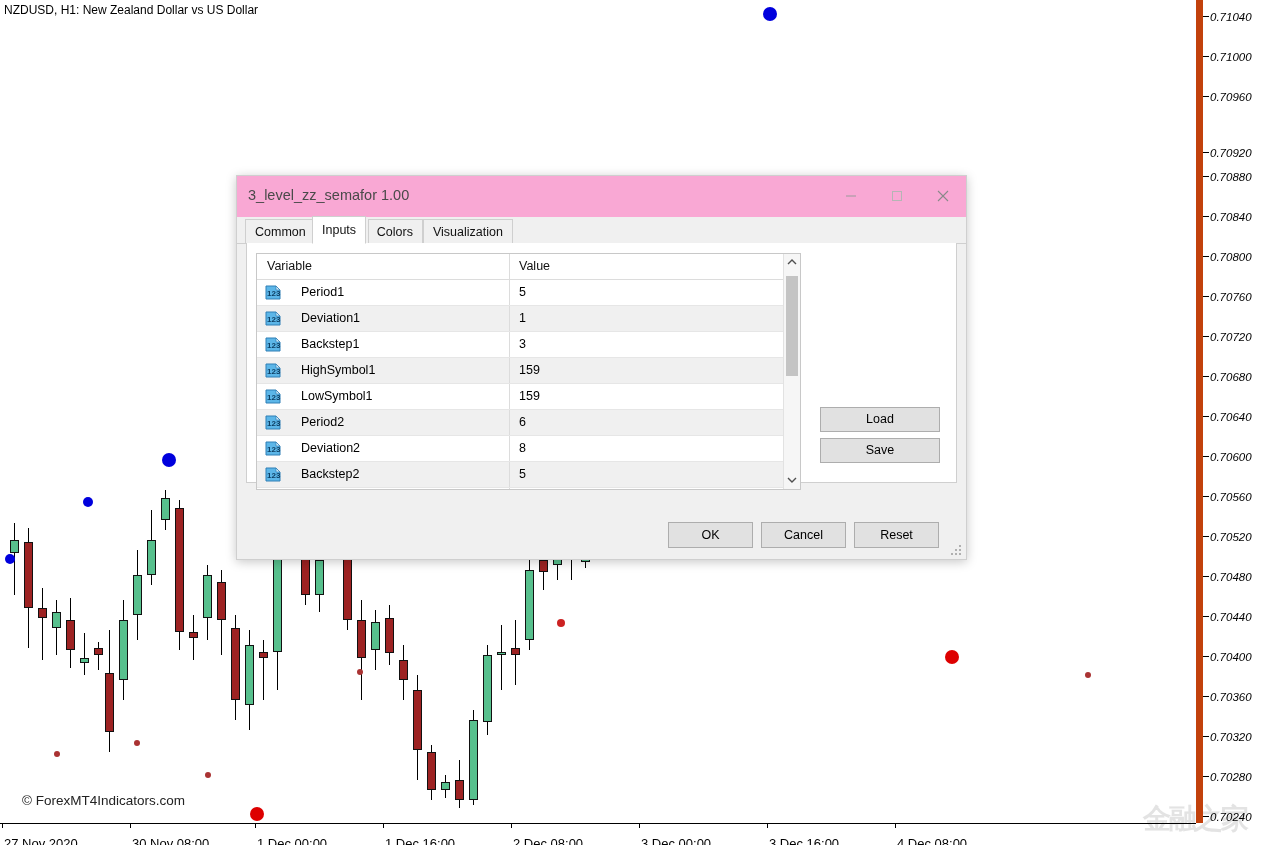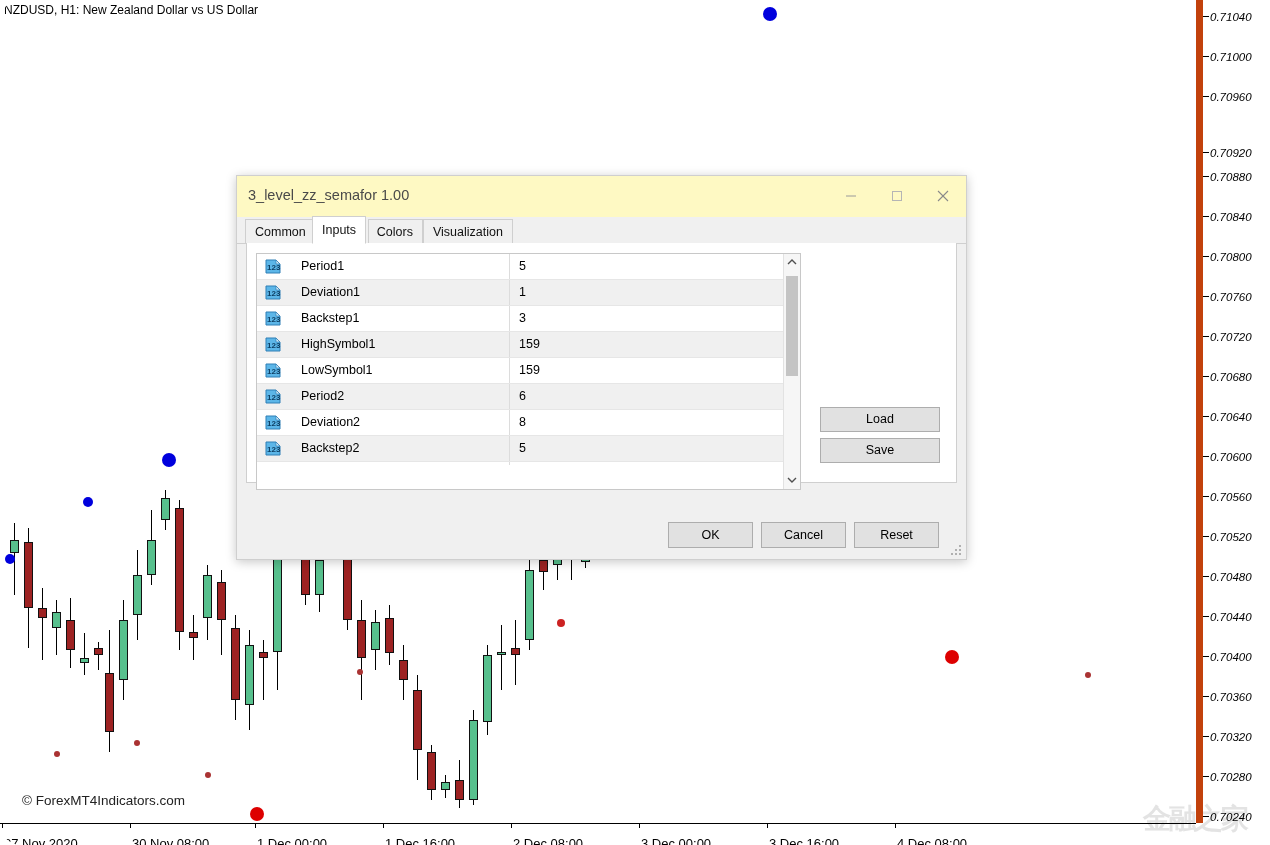--- a/index.html
+++ b/index.html
@@ -6,21 +6,20 @@
     margin: 0; padding: 0;
     background: #ffffff;
     font-family: "Liberation Sans", sans-serif;
   }
   #root {
     position: relative;
     width: 1270px;
     height: 845px;
     overflow: hidden;
     background: #ffffff;
-    border-radius: 21px;
   }
 
   
   #chart-area {
     position: absolute;
     left: 0; top: 0;
     width: 1270px; height: 845px;
   }
   #chart-title {
     position: absolute;
@@ -114,21 +113,21 @@
     width: 729px; height: 383px;
     background: #f0f0f0;
     border: 1px solid #cfcfcf;
     box-shadow: 0 2px 10px rgba(0,0,0,0.22);
     font-size: 12.5px;
     color: #000;
   }
   #dialog-titlebar {
     position: relative;
     height: 41px;
-    background: #fef9c3;
+    background: #f9a8d4;
     border-bottom: 1px solid #eaeaea;
   }
   #dialog-title {
     position: absolute;
     left: 11px; top: 11px;
     font-size: 14.5px;
     color: #4a4a4a;
     white-space: nowrap;
   }
   .titlebar-btn {
@@ -506,20 +505,25 @@
     <div id="tabstrip">
         <div class="tab" style="left: 8px;">Common</div>
         <div class="tab active" style="left: 75px;">Inputs</div>
         <div class="tab" style="left: 130.781px; padding-left: 8px;">Colors</div>
         <div class="tab" style="left: 185.906px;">Visualization</div>
       </div>
 
     <div id="tabpanel">
 
       <div id="grid">
+        <div id="grid-header">
+          <div class="hcell" style="left:10px">Variable</div>
+          <div class="hsep"></div>
+          <div class="hcell" style="left:262px">Value</div>
+        </div>
         <div id="grid-rows">
             <div class="grid-row">
               <span class="type-icon"><svg width="17" height="15" viewBox="0 0 17 15">
                   <path d="M1 1 H11 L15 5 V14 H1 Z" fill="#5cb6e8" stroke="#2f7fb5" stroke-width="1"></path>
                   <path d="M11 1 L15 5 H11 Z" fill="#cfe9f8" stroke="#2f7fb5" stroke-width="0.7"></path>
                   <text x="2" y="11" font-size="8" font-family="&quot;Liberation Sans&quot;, sans-serif" fill="#0d3f63" font-weight="bold">123</text>
                 </svg></span>
               <span class="cell-var">Period1</span>
               <div class="row-sep"></div>
               <span class="cell-val">5</span>

